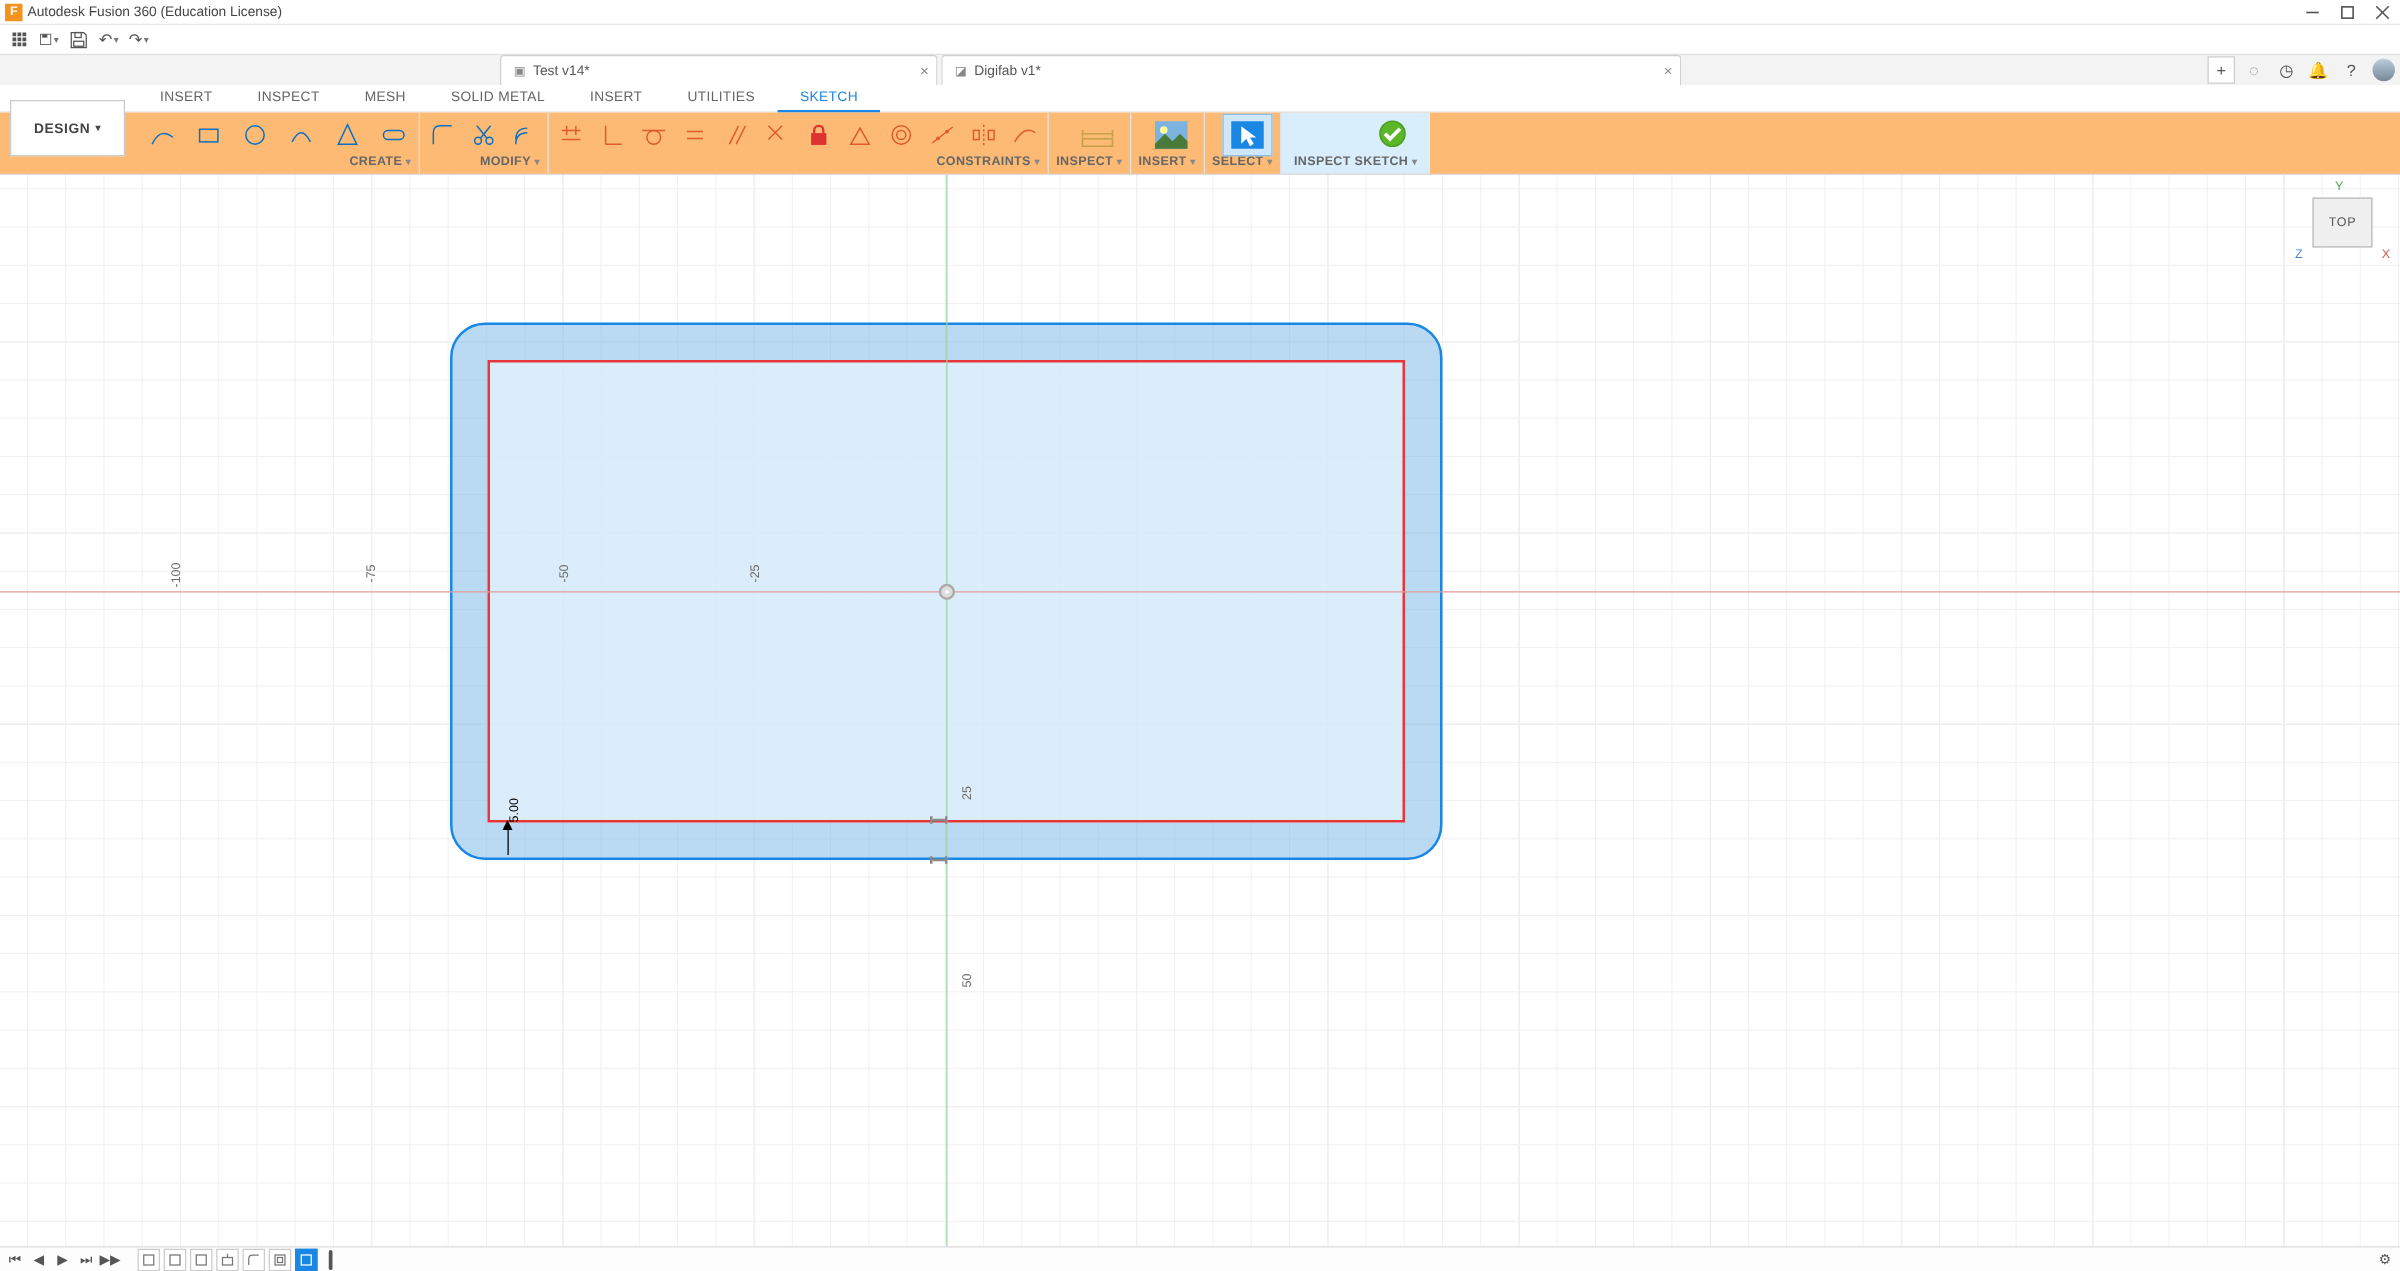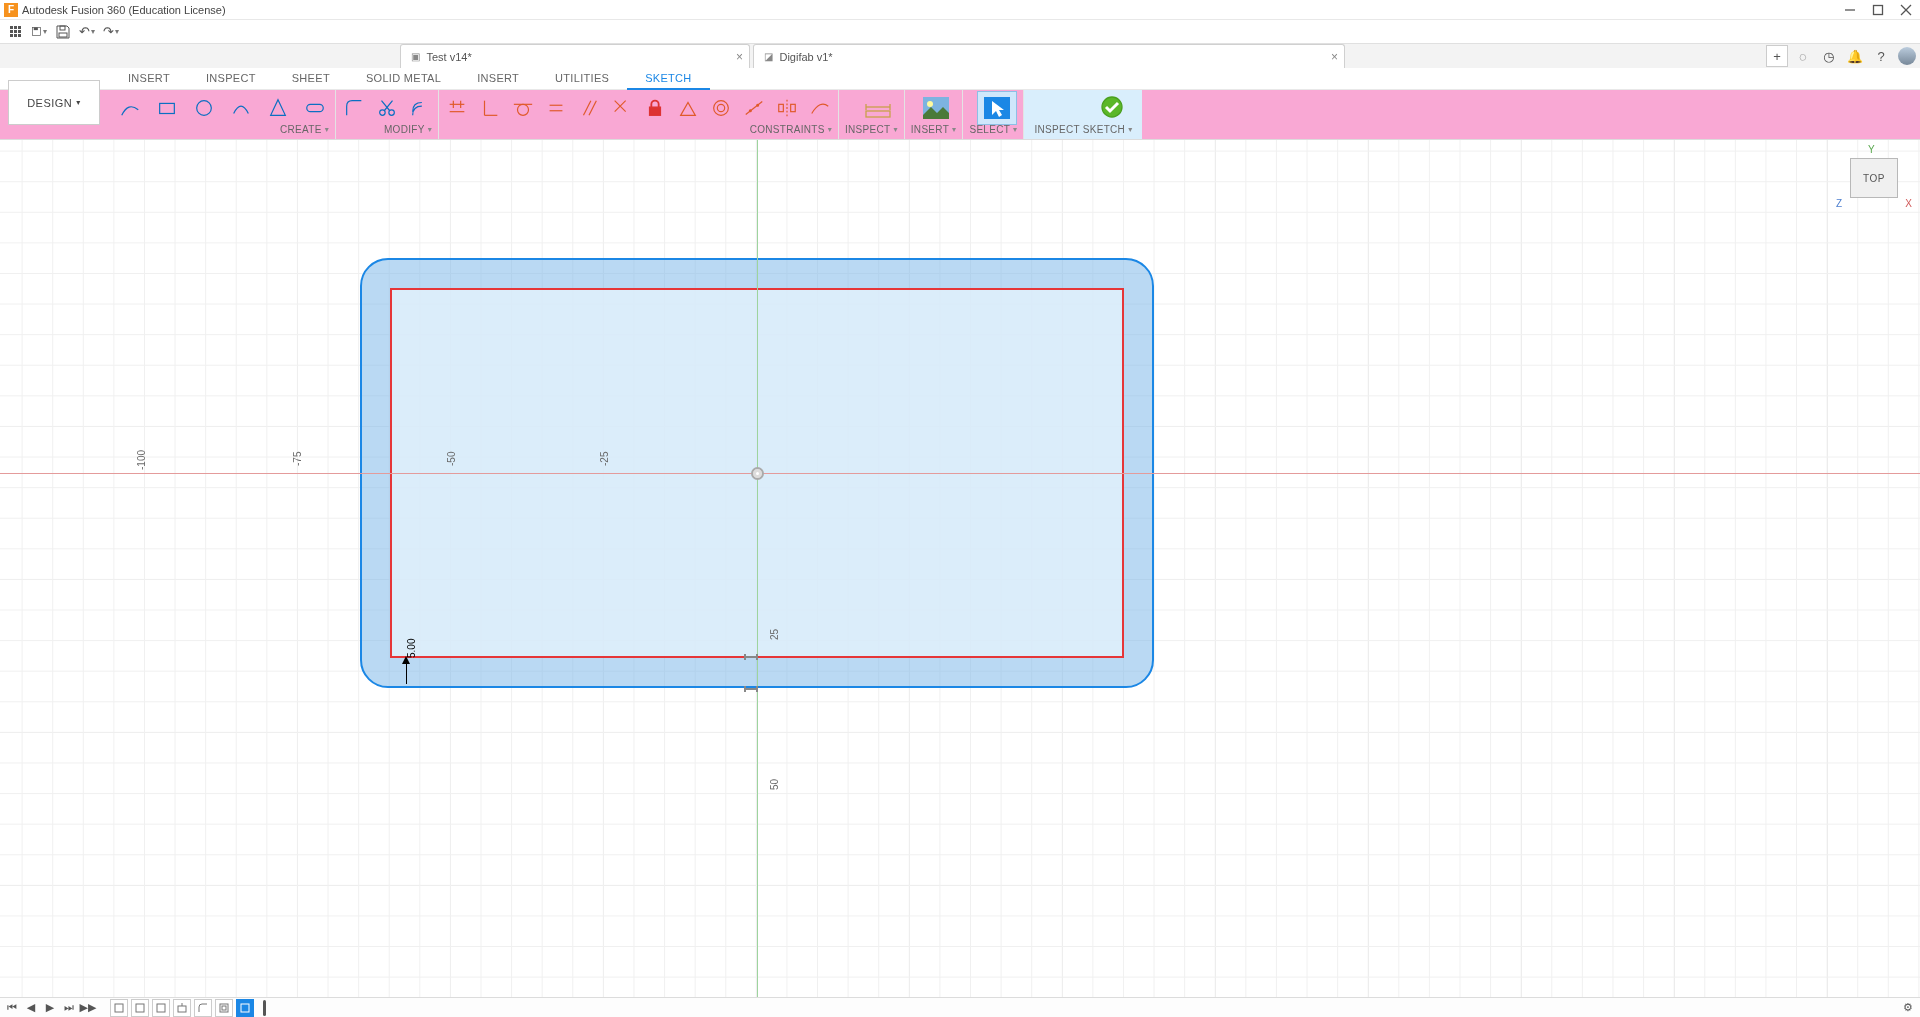--- a/index.html
+++ b/index.html
@@ -31,21 +31,21 @@
 .file-right .rb.plus{ background:#fff; border:1px solid #ccc;}
 .avatar{width:18px;height:18px;border-radius:50%;background:linear-gradient(#bcd, #789);} 
 
 
 .ws-row { height:22px; background:#fff; display:flex; align-items:center; border-bottom:1px solid #e8e8e8;  font-size:11px;}
 .ws-tabs { display:flex; margin-left:110px; }
 .ws-tab { padding:4px 18px; color:#666; border-bottom:2px solid transparent; letter-spacing:.3px;}
 .ws-tab.active{ color:#1b87e5; border-bottom-color:#1b87e5;}
 
 
-.ribbon { height:50px; background:#f9a8d4; border-bottom:1px solid #dcdcdc; display:flex; align-items:stretch; position:relative;}
+.ribbon { height:50px; background:#fdba74; border-bottom:1px solid #dcdcdc; display:flex; align-items:stretch; position:relative;font-weight:bold;}
 .ws-selector{position:absolute; left:8px; top:-10px; height:45px; width:92px; background:#fff; border:1px solid #ccc; display:flex; align-items:center; justify-content:center; font-size:11px; color:#444; letter-spacing:.5px; z-index:10;}
 .ws-selector::after{content:"▾"; margin-left:4px; font-size:8px;}
 
 .panel { display:flex; flex-direction:column; align-items:flex-end; padding:0 6px; border-right:1px solid #e3e3e3; justify-content:flex-start; }
 .panel.noborder{border-right:none;}
 .panel .tools { display:flex; align-items:center; gap:9px; height:34px; padding-top:2px;}
 .panel .plabel { font-size:10px; color:#666; letter-spacing:.3px; display:flex; align-items:center; gap:2px;}
 .panel .plabel.drop::after{content:"▾"; font-size:8px; color:#888; margin-left:1px;}
 .tool { width:24px; height:24px; display:flex; align-items:center; justify-content:center; color:#0b6fc2; position:relative;}
 .tool svg { width:22px; height:22px; stroke:#0b6fc2; fill:none; stroke-width:1.3;}
@@ -182,21 +182,21 @@
     <div class="rb">
         <div class="avatar"></div>
       </div>
   </div>
 </div>
 
 <div class="ws-row">
   <div class="ws-tabs">
     <div class="ws-tab">INSERT</div>
     <div class="ws-tab">INSPECT</div>
-    <div class="ws-tab">SHEET</div>
+    <div class="ws-tab">MESH</div>
     <div class="ws-tab">SOLID METAL</div>
     <div class="ws-tab">INSERT</div>
     <div class="ws-tab">UTILITIES</div>
     <div class="ws-tab active">SKETCH</div>
   </div>
 </div>
 
 <div class="ribbon">
   <div class="ws-selector">
       <span>DESIGN</span>

